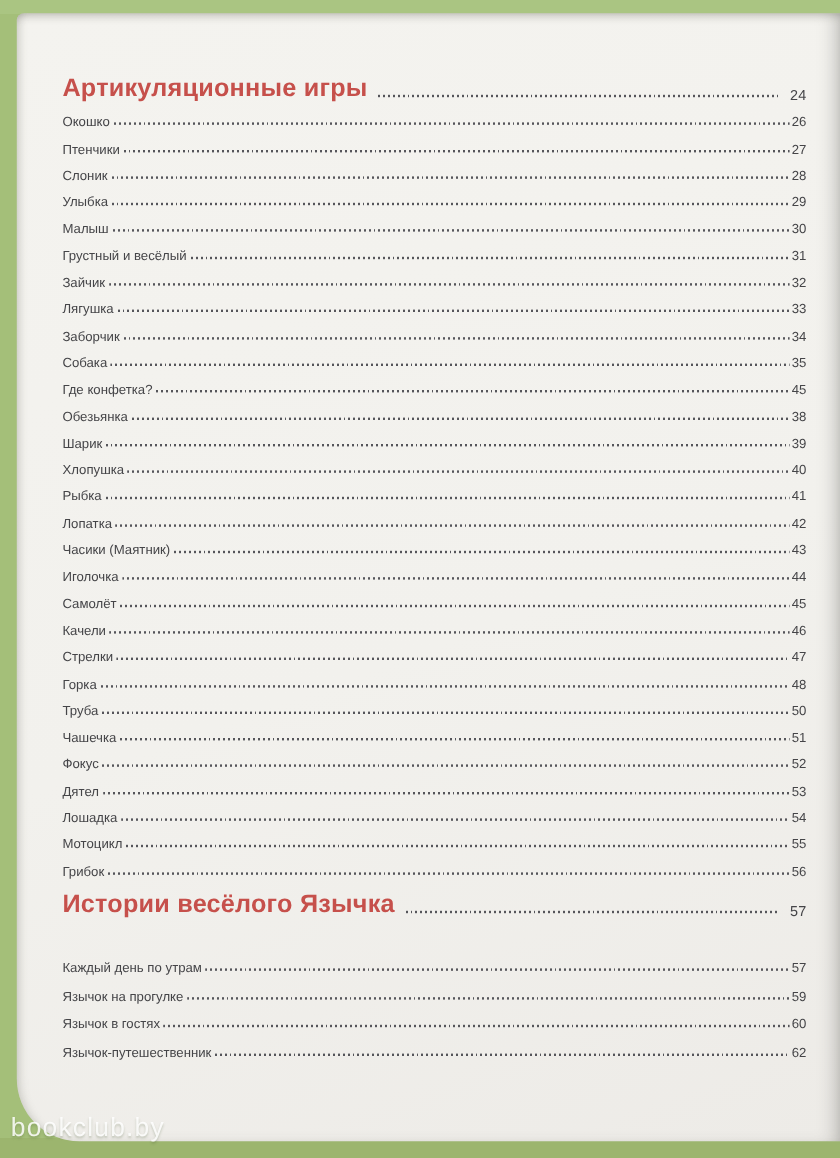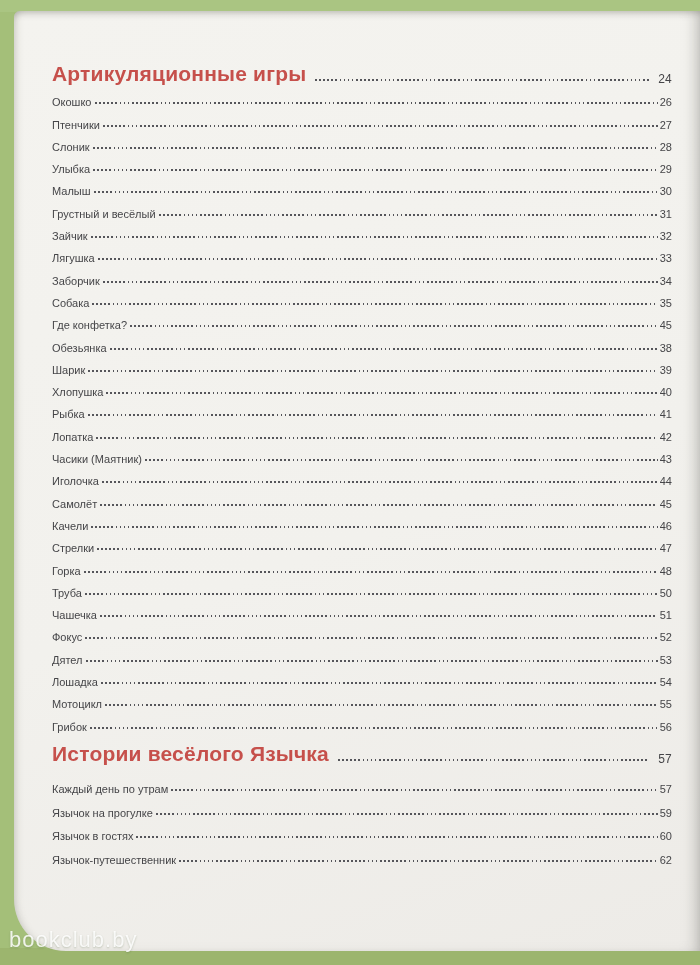--- a/index.html
+++ b/index.html
@@ -34,21 +34,21 @@
     flex:1;height:2px;margin-bottom:4px;
     background-image:repeating-linear-gradient(to right,var(--dots) 0,var(--dots) 1.6px,transparent 1.6px,transparent 4.1px);
   }
   .row .pg{padding-left:2px;white-space:nowrap;}
   .row.entry{height:22.3px;font-size:11px;}
   .sec-1 .row.entry{height:23.6px;text-align:center;}
   .row.heading{height:30px;font-size:21px;font-weight:700;letter-spacing:.2px;}
   .row.heading .t{color:var(--heading-red);padding-right:9px;}
   .row.heading .dots{margin-bottom:5px;margin-right:7px;}
   .row.heading .pg{font-size:12px;font-weight:400;}
-  .sec-1 .row.heading{margin-top:3px;margin-bottom:6px;}
+  .sec-1 .row.heading{margin-top:3px;margin-bottom:24px;}
   .watermark{
     position:absolute;left:9px;bottom:12px;
     font-size:22px;font-weight:400;letter-spacing:1px;
     color:rgba(255,255,255,.85);
     text-shadow:0 1px 2px rgba(60,80,40,.25);
   }
 </style>
 </head>
 <body>
 

